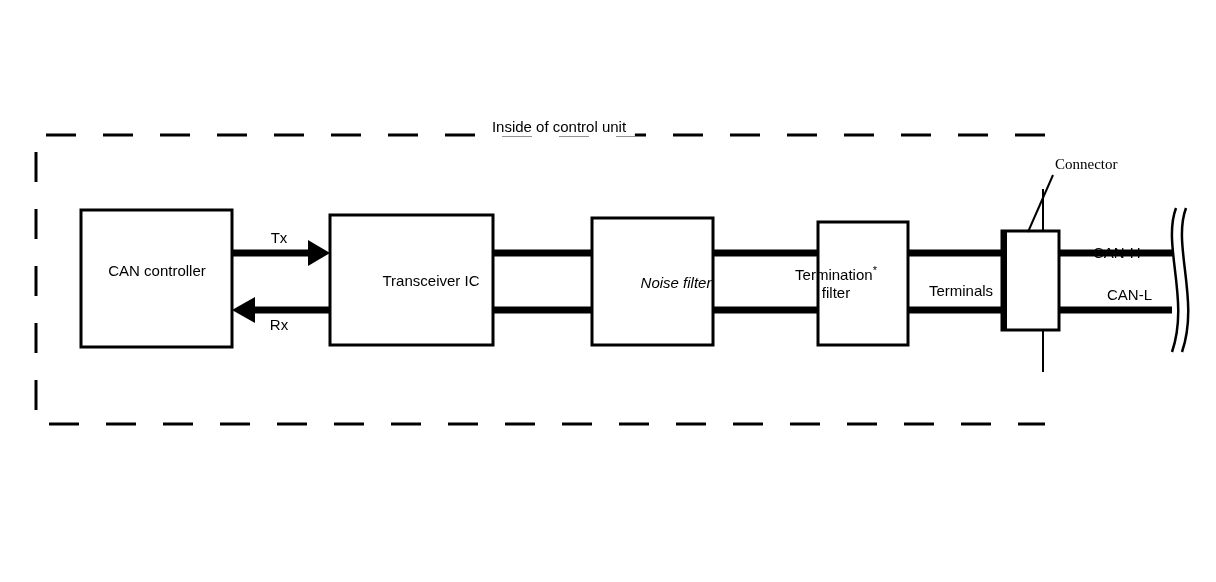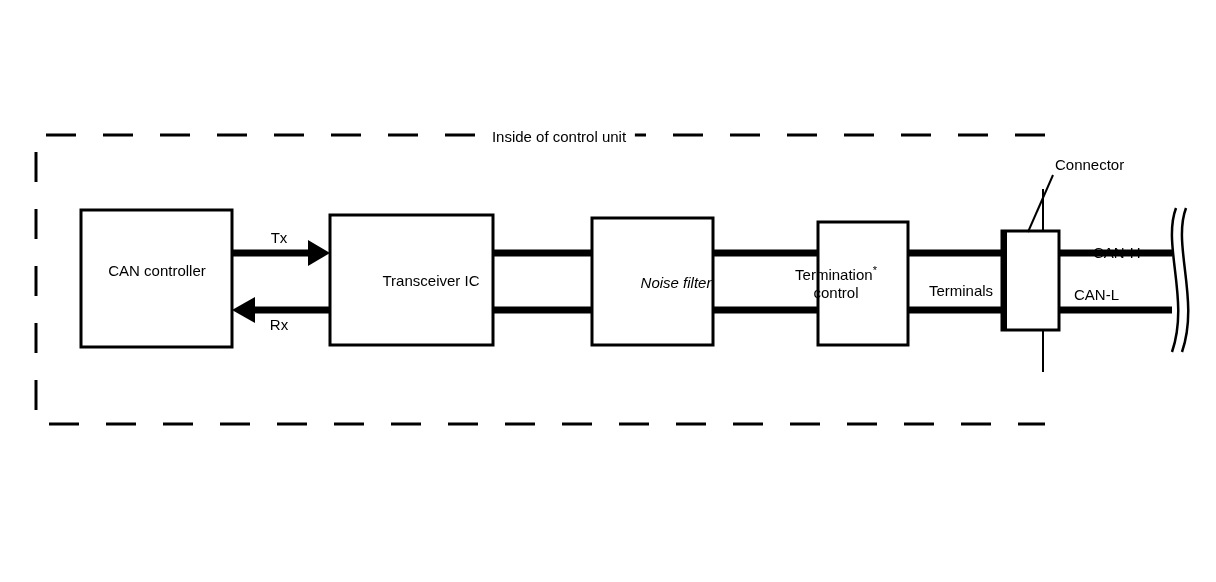--- a/index.html
+++ b/index.html
@@ -130,38 +130,38 @@
     <line class="thin" x1="1043" y1="231" x2="1043" y2="189"></line>
     <line class="thin" x1="1043" y1="330" x2="1043" y2="372"></line>
 
     <line class="thin" x1="1053" y1="175" x2="1028" y2="232"></line>
 
     <path class="break-curve" d="M 1176 208 C 1162 245, 1190 300, 1172 352"></path>
     <path class="break-curve" d="M 1186 208 C 1172 245, 1200 300, 1182 352"></path>
 
   </svg>
 
-  <div class="lbl lbl-enclosure lbl-center" style="left:559px; top:137px;">Inside of control unit</div>
+  <div class="lbl lbl-enclosure lbl-center" style="left:559px; top:127px;">Inside of control unit</div>
 
   <div class="lbl lbl-box lbl-center" style="left:157px; top:271px;">CAN controller</div>
 
   <div class="lbl lbl-box lbl-center" style="left:411px; top:281px;margin-left:20px;">Transceiver IC</div>
 
   <div class="lbl lbl-box lbl-center" style="left:676px; top:283px;font-style:italic;">Noise filter</div>
 
   <div class="lbl lbl-box lbl-center" style="left:836px; top:283px;">
     <span>Termination</span><span class="sup">*</span><br>
-    <span>control</span>
+    <span>filter</span>
   </div>
 
   <div class="lbl lbl-center" style="left:279px; top:238px;">Tx</div>
 
   <div class="lbl lbl-center" style="left:279px; top:325px;">Rx</div>
 
   <div class="lbl lbl-center" style="left:961px; top:291px;">Terminals</div>
 
-  <div class="lbl" style="left:1055px; top:156px;">Connector</div>
+  <div class="lbl" style="left:1055px; top:156px;font-family:Liberation Serif, serif;">Connector</div>
 
   <div class="lbl" style="left:1093px; top:244px;">CAN-H</div>
 
-  <div class="lbl" style="left:1074px; top:286px;">CAN-L</div>
+  <div class="lbl" style="left:1107px; top:286px;">CAN-L</div>
 
 </div>
 
 </body></html>

